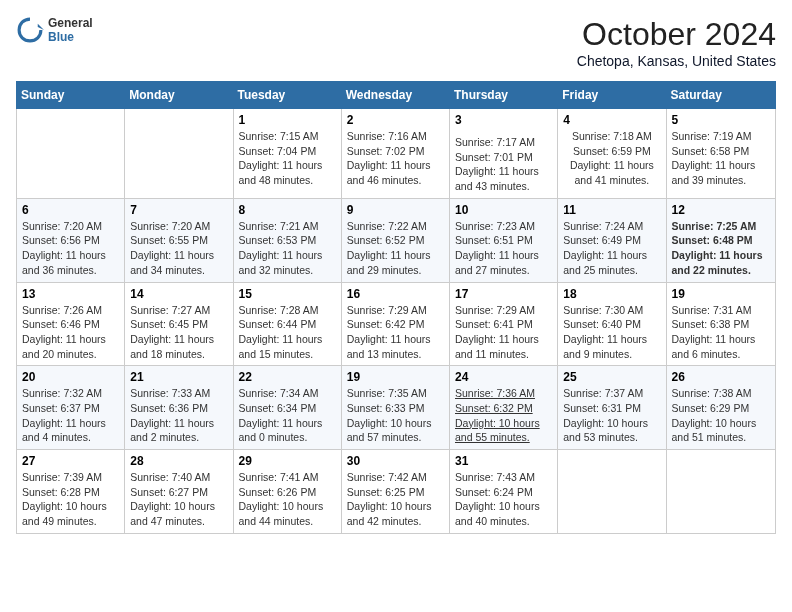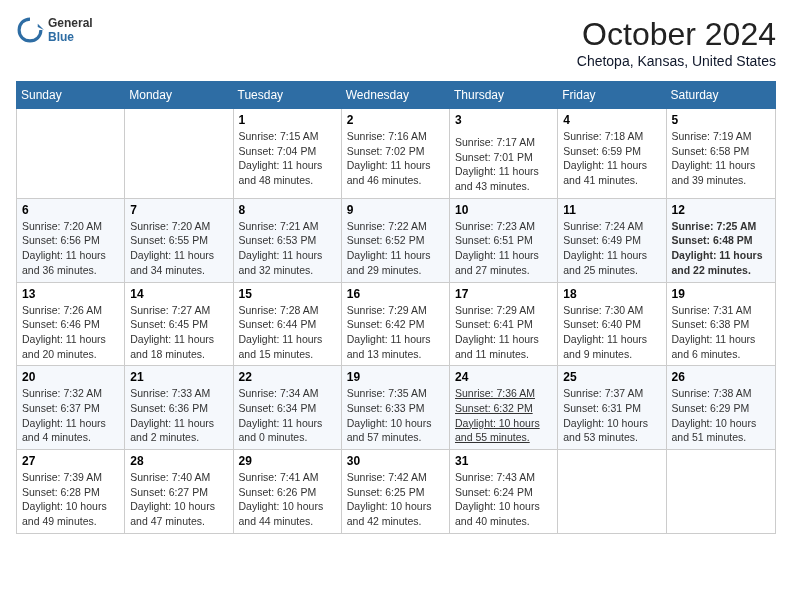--- a/index.html
+++ b/index.html
@@ -46,21 +46,21 @@
     .calendar {
       width: 100%;
       border-collapse: collapse;
       font-size: 11px;
     }
     .calendar th {
       background-color: #2e6da4;
       color: #fff;
       padding: 6px 4px;
       text-align: left;
-      font-weight: normal;
+      font-weight: bold;
       font-size: 12px;
       border: 1px solid #2e6da4;
     }
     .calendar td {
       vertical-align: top;
       padding: 4px 5px;
       border: 1px solid #ccc;
       min-width: 100px;
       min-height: 80px;
       background: #fff;
@@ -129,21 +129,21 @@
 Daylight: 11 hours and 46 minutes.</div>
         </td>
         <td>
           <div class="day-number">3</div>
           <div class="day-info" style="white-space: pre-line; margin-top: 8px;">Sunrise: 7:17 AM
 Sunset: 7:01 PM
 Daylight: 11 hours and 43 minutes.</div>
         </td>
         <td>
           <div class="day-number">4</div>
-          <div class="day-info" style="white-space: pre-line;">Sunrise: 7:18 AM
+          <div class="day-info" style="white-space: pre-line; text-align: center;">Sunrise: 7:18 AM
 Sunset: 6:59 PM
 Daylight: 11 hours and 41 minutes.</div>
         </td>
         <td>
           <div class="day-number">5</div>
           <div class="day-info" style="white-space: pre-line;">Sunrise: 7:19 AM
 Sunset: 6:58 PM
 Daylight: 11 hours and 39 minutes.</div>
         </td>
       </tr>

